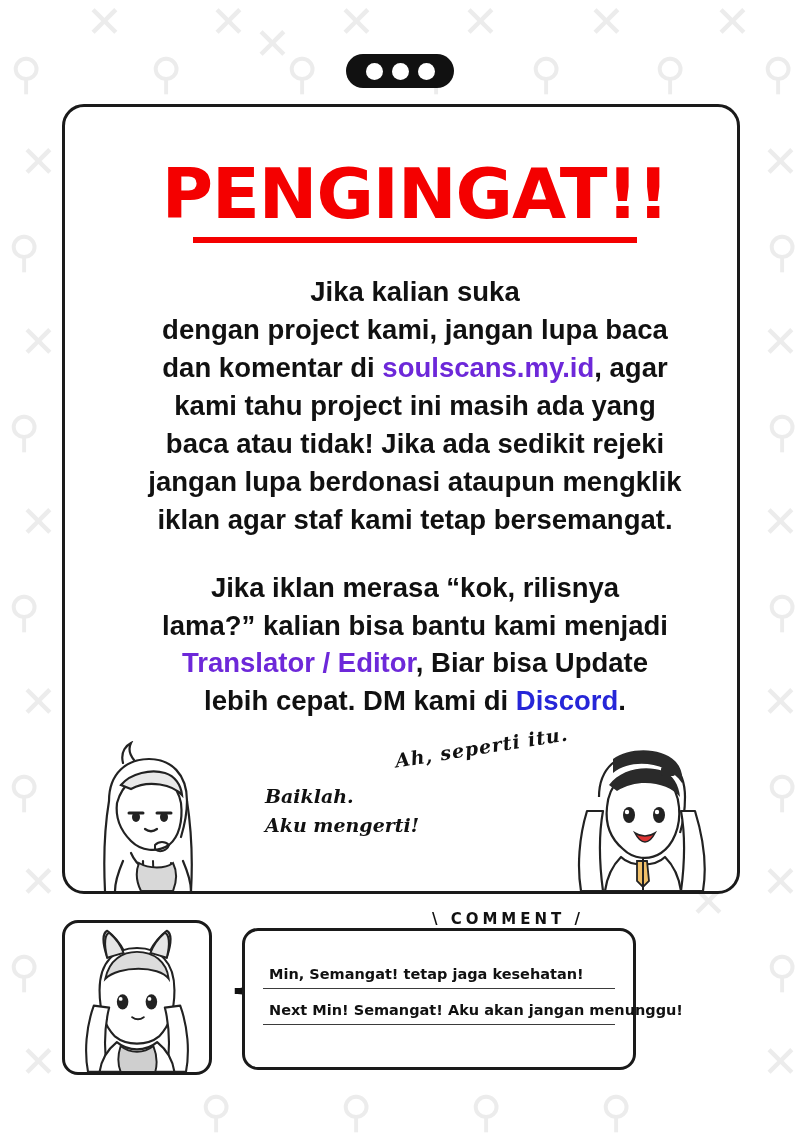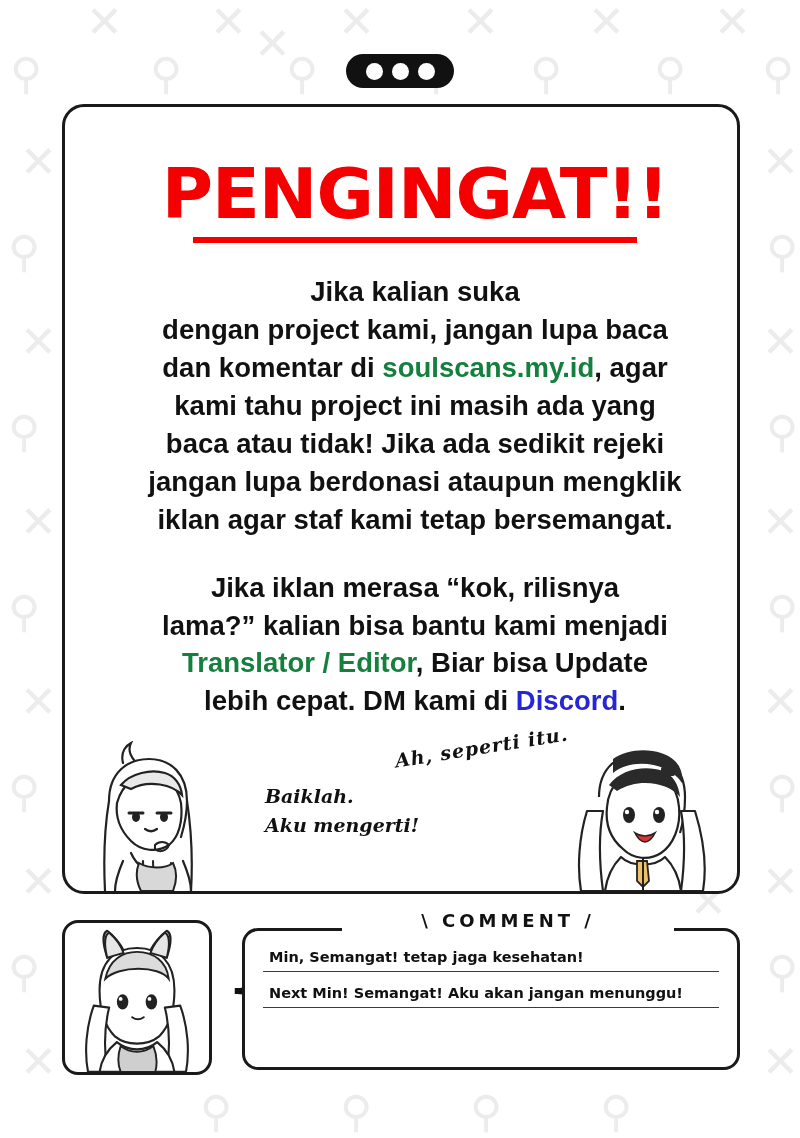--- a/index.html
+++ b/index.html
@@ -98,21 +98,21 @@
     margin: 30px 36px 0 36px;
     text-align: center;
     color: #111;
     font-family: Liberation Sans, sans-serif;
     font-weight: bold;
     font-size: 27.5px;
     line-height: 1.38;
   }
   .body-text p { margin: 0; }
   .para-gap { height: 30px; }
-  .red { color: #15803d; }
+  .red { color: #6d28d9; }
   .blue { color: #2626d8; }
 
   
   .char-left {
     position: absolute;
     left: 22px;
     bottom: 0px;
     width: 140px;
     height: 150px;
   }
@@ -163,38 +163,38 @@
     border: 3px solid #1a1a1a;
     border-radius: 16px;
     box-sizing: border-box;
     background: #fff;
     overflow: hidden;
   }
   .comment-box {
     position: absolute;
     left: 180px;
     top: 18px;
-    width: 498px;
+    width: 394px;
     height: 142px;
     border: 3px solid #1a1a1a;
     border-radius: 16px;
     box-sizing: border-box;
     background: #fff;
-    padding: 18px 18px 0 18px;
+    padding: 35px 18px 0 18px;
   }
   .comment-header {
     position: absolute;
     left: 280px;
     top: 0px;
     width: 320px;
     text-align: center;
     background: #ffffff;
     font-family: "DejaVu Sans", sans-serif;
     font-weight: bold;
-    font-size: 18px;
+    font-size: 15px;
     letter-spacing: 4px;
     color: #111;
     z-index: 3;
     padding: 0 6px;
   }
   .comment-line {
     border-bottom: 1.5px solid #3b3b3b;
     font-family: "DejaVu Sans", sans-serif;
     font-weight: bold;
     font-size: 14.5px;

